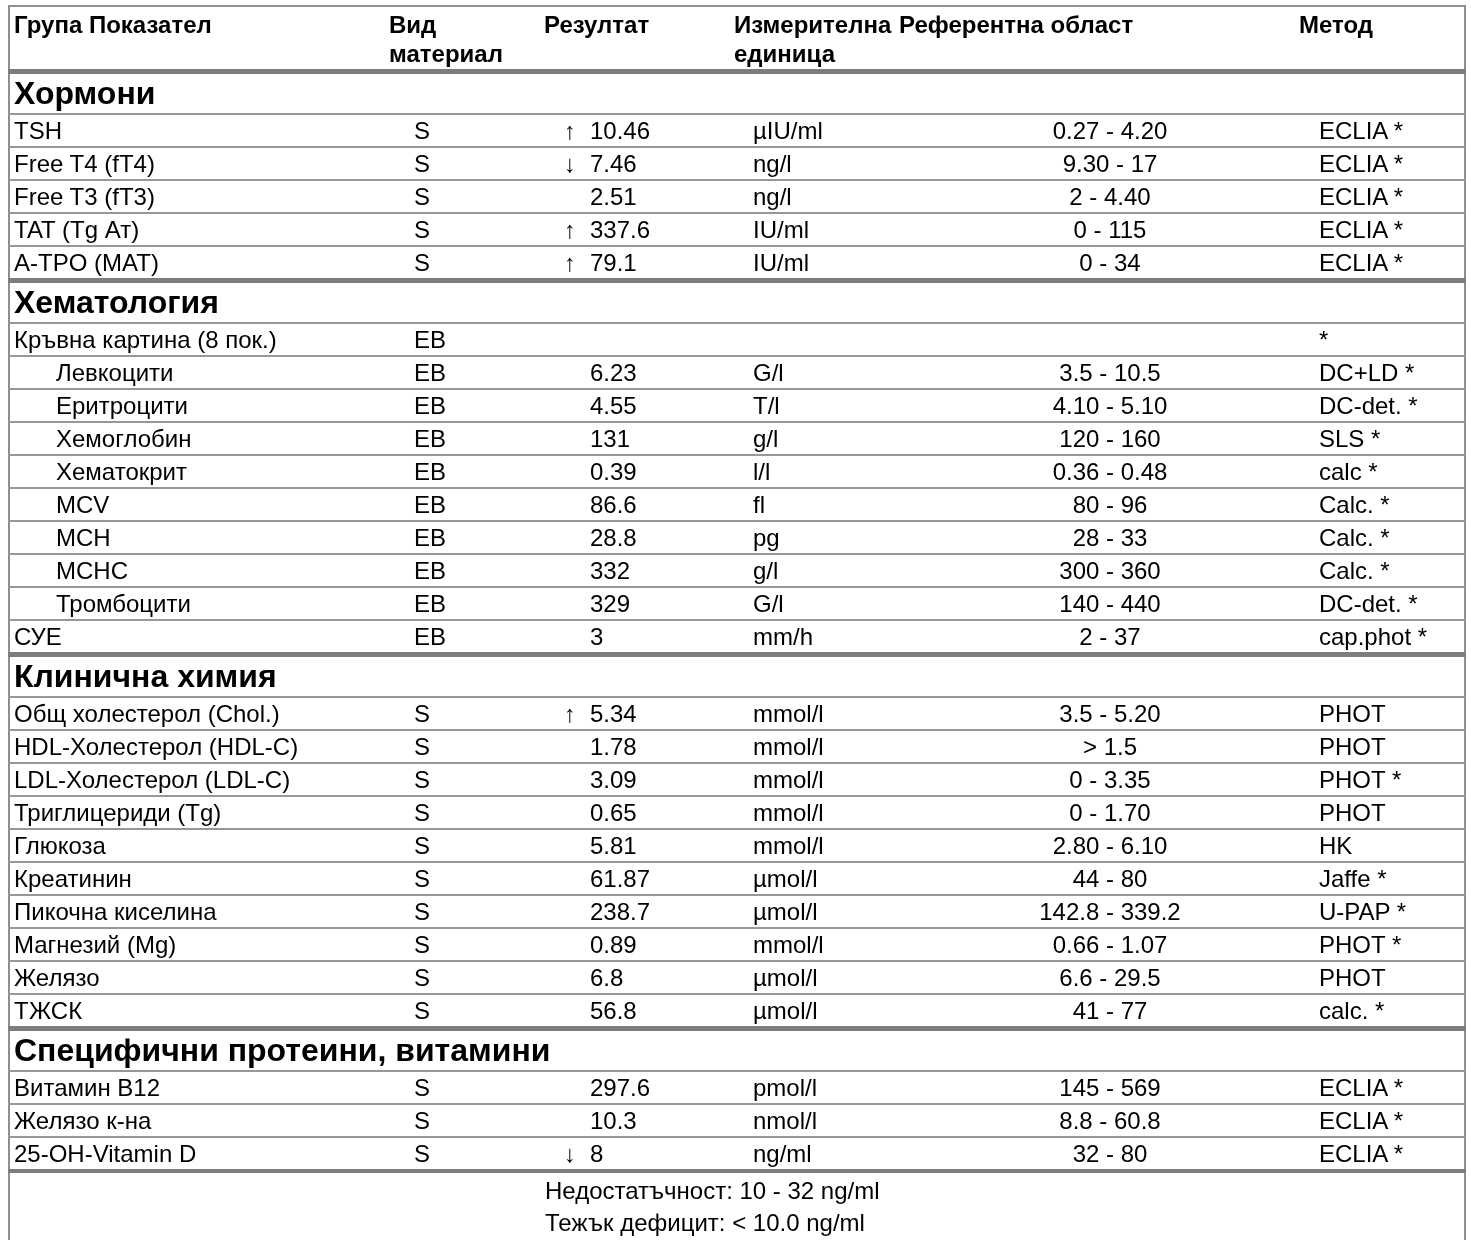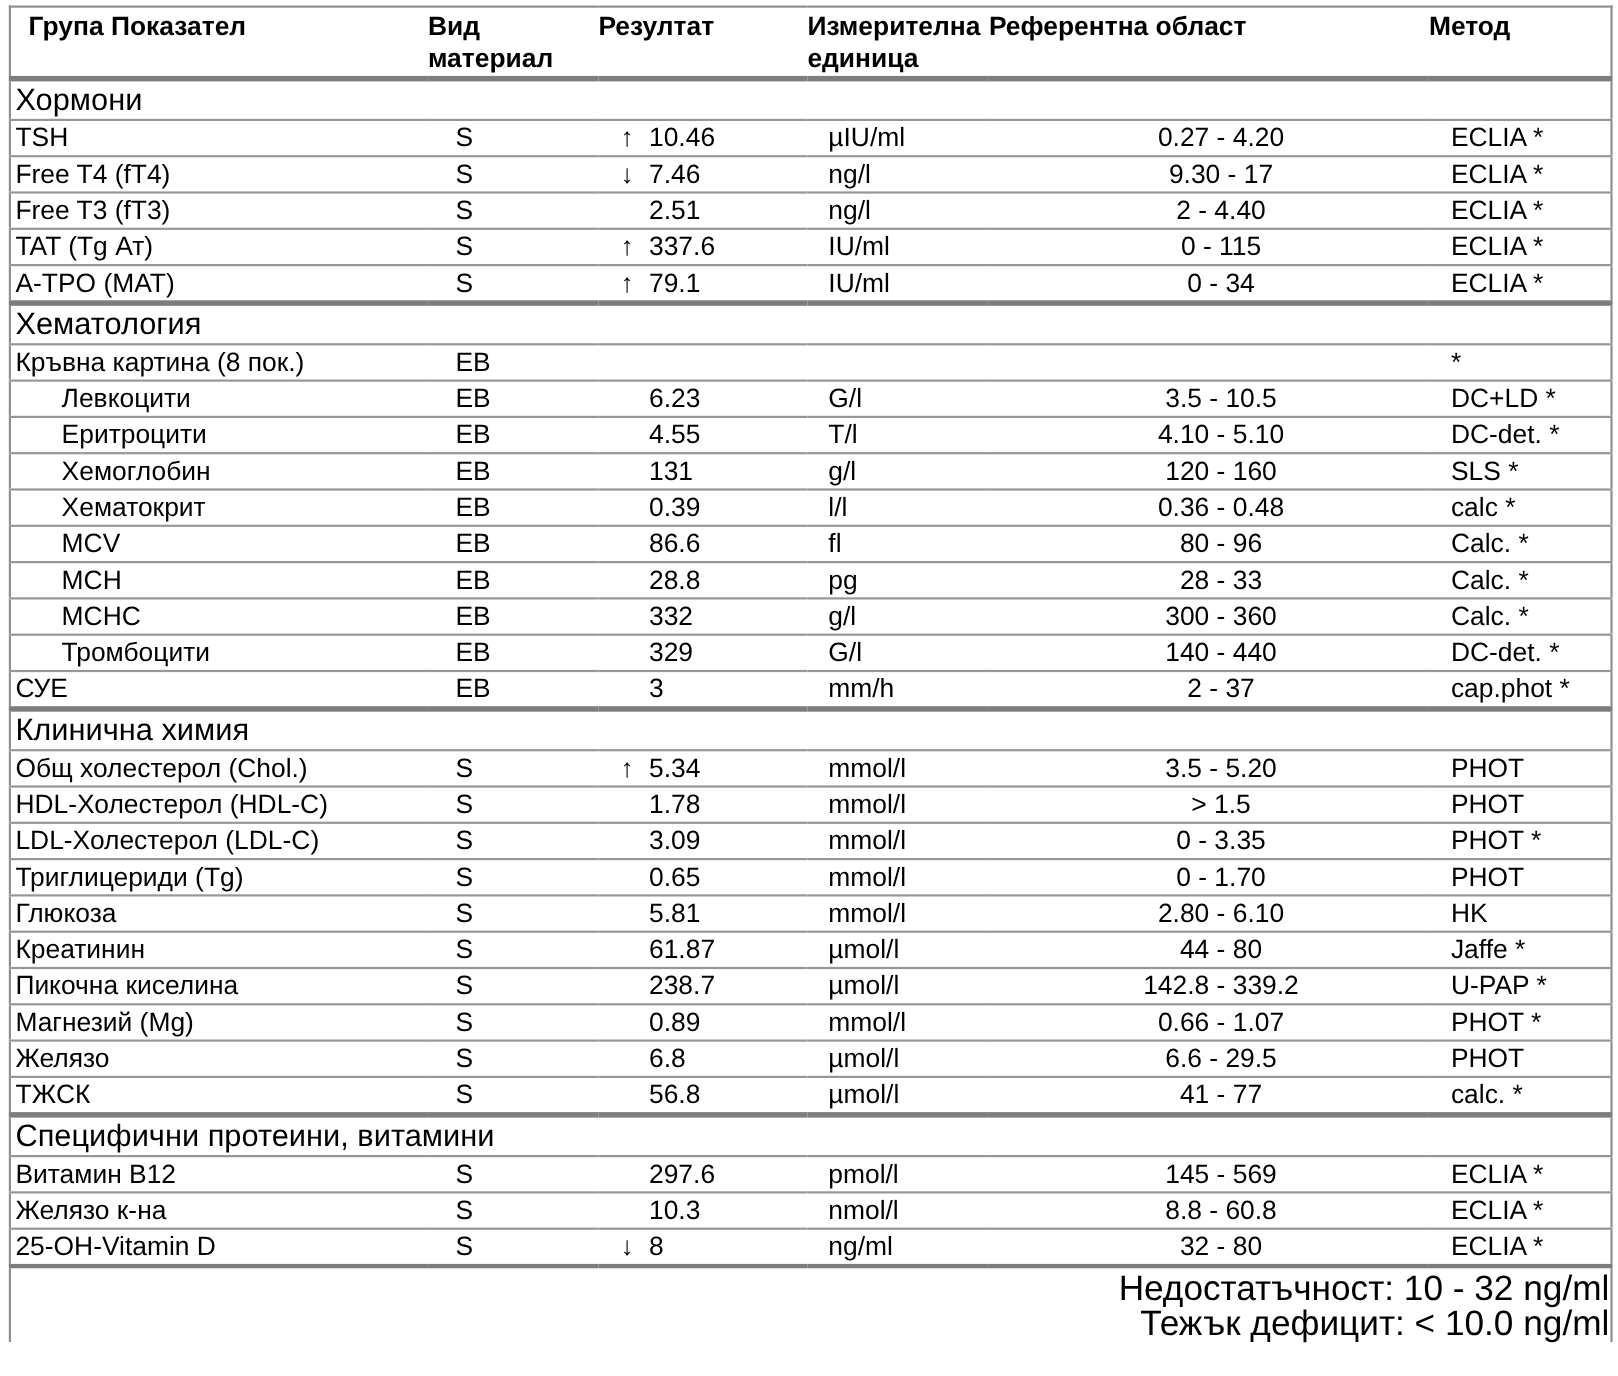--- a/index.html
+++ b/index.html
@@ -25,25 +25,25 @@
   thead th {
     font-weight: bold;
     font-size: 24px;
     line-height: 29px;
     vertical-align: top;
     text-align: left;
     padding: 3px 0 0 0;
     height: 59px;
     white-space: normal;
   }
-  thead th.c-name { text-align: left; padding-left: 16px; }
+  thead th.c-name { text-align: left; padding-left: 4px; }
   
   tr.section-row td {
-    font-weight: normal;
-    font-size: 28px;
+    font-weight: bold;
+    font-size: 32px;
     border-top: 5px solid #7d7d7d;
     border-bottom: 2px solid #979797;
     padding: 1px 0 1px 4px;
     height: 28px;
     white-space: nowrap;
   }
   
   tr.item-row td {
     font-size: 24px;
     border-bottom: 2px solid #979797;
@@ -61,27 +61,26 @@
   tr.item-row td.c-method { padding-left: 20px; }
   .flag {
     display: inline-block;
     width: 26px;
     font-size: 24px;
     letter-spacing: 0;
   }
   
   tr.note-row td {
     border-top: 4px solid #7d7d7d;
-    font-size: 32px;
+    font-size: 24px;
     line-height: 32px;
     vertical-align: top;
     padding-top: 2px;
     height: 62px;
     white-space: nowrap;
-    text-align: right;
   }
 </style>
 </head>
 <body>
 
 <table class="lab">
   <colgroup>
     <col style="width:380px">
     <col style="width:155px">
     <col style="width:190px">

